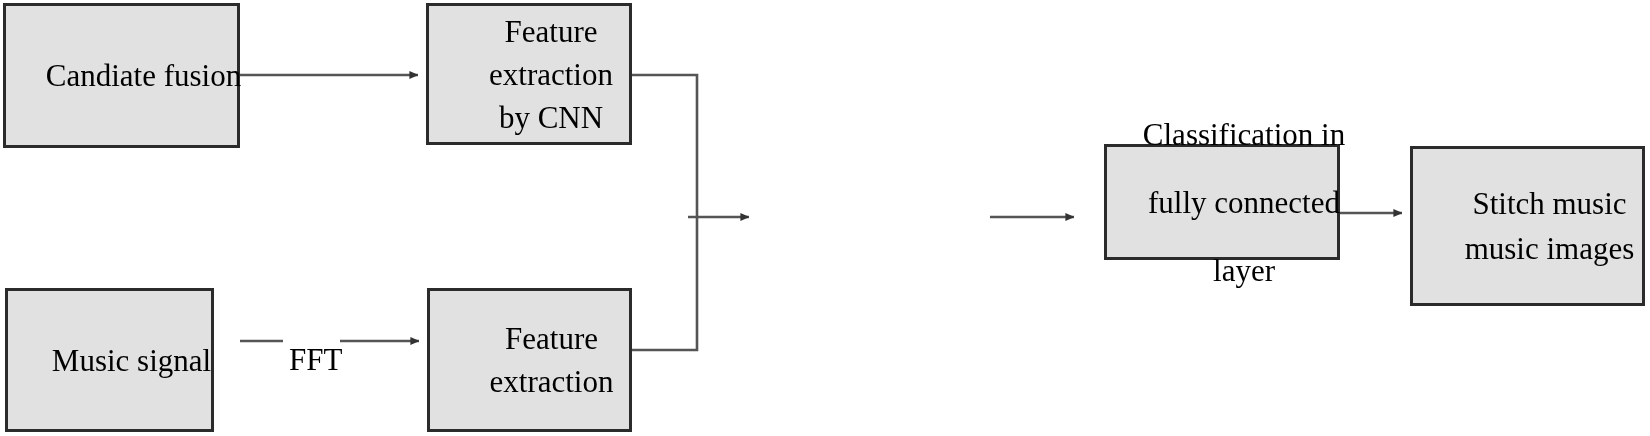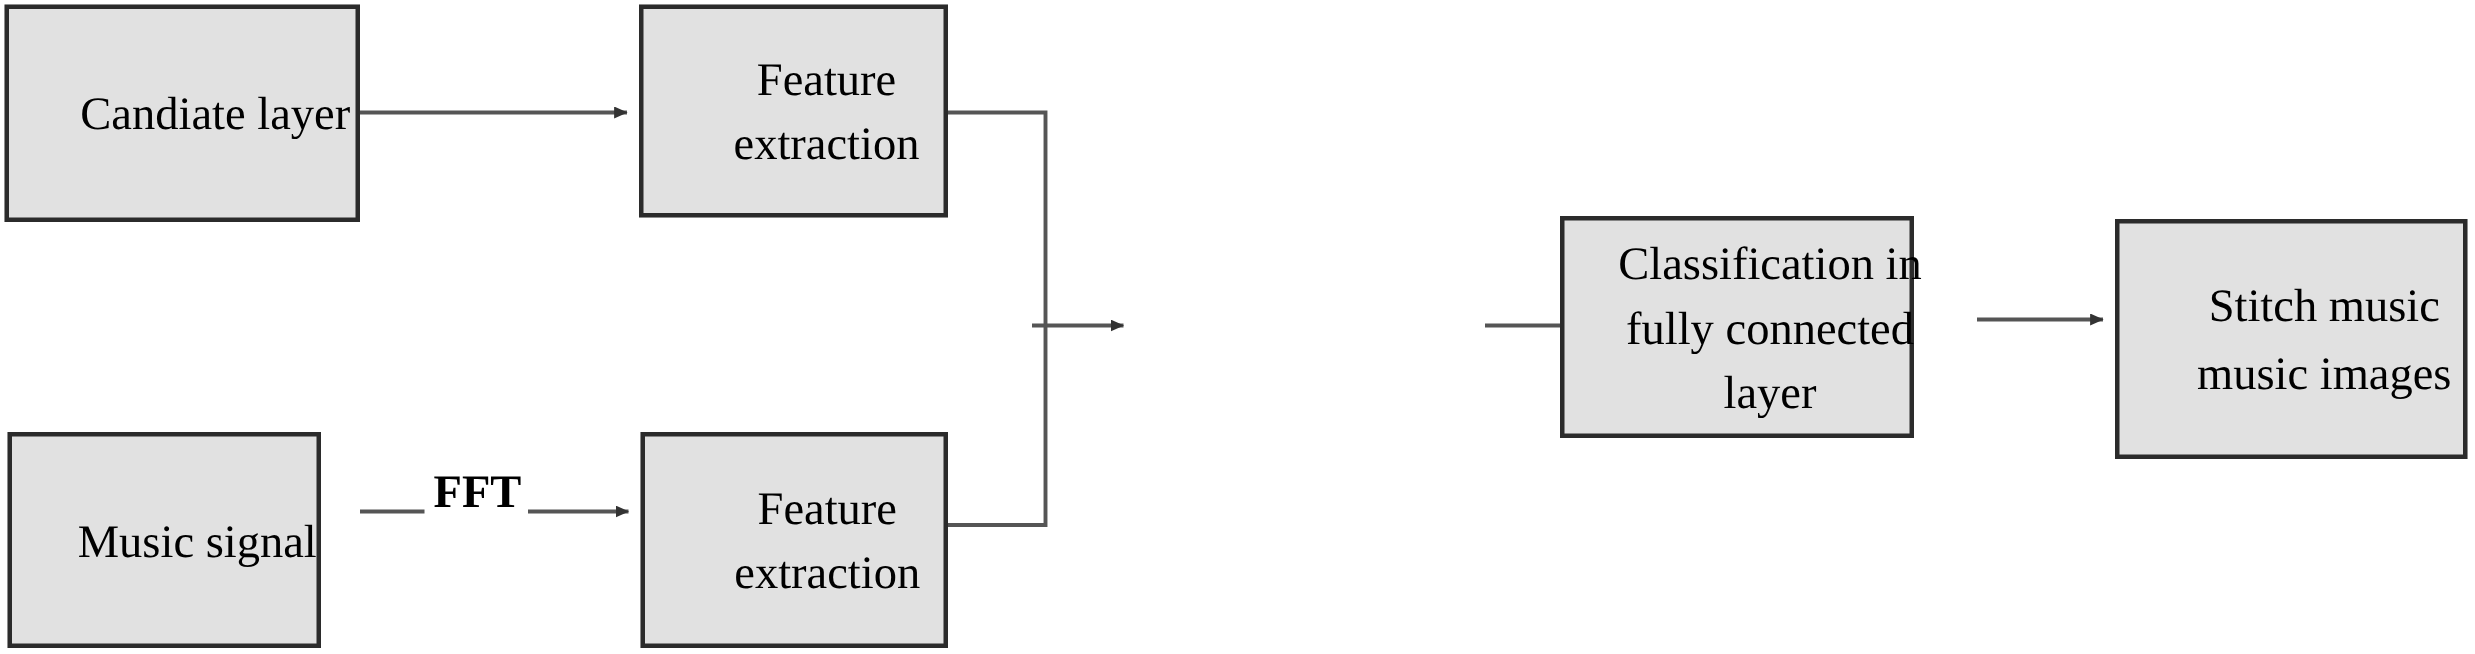--- a/index.html
+++ b/index.html
@@ -95,44 +95,45 @@
     <g>
       <line x1="990" y1="217" x2="1074" y2="217" stroke="#555555" stroke-width="2.6" marker-end="url(#ah)"></line>
     </g>
 
     <g>
       <line x1="1318" y1="213" x2="1402" y2="213" stroke="#555555" stroke-width="2.6" marker-end="url(#ah)"></line>
     </g>
   </svg>
 
   <div class="node" style="left:3px; top:3px; width:237px; height:145px;">
-    <span class="ln">Candiate layer</span>
+    <span class="ln">Candiate fusion</span>
   </div>
 
   <div class="node multi3" style="left:426px; top:3px; width:206px; height:142px;">
     <span class="ln">Feature</span>
     <span class="ln">extraction</span>
+    <span class="ln">by CNN</span>
   </div>
 
   <div class="node" style="left:5px; top:288px; width:209px; height:144px;">
     <span class="ln">Music signal</span>
   </div>
 
   <div class="node multi3" style="left:427px; top:288px; width:205px; height:144px;">
     <span class="ln">Feature</span>
     <span class="ln">extraction</span>
   </div>
 
 
-  <div class="node multi3" style="left:1040px; top:144px; width:236px; height:148px;">
+  <div class="node multi3" style="left:1104px; top:144px; width:236px; height:116px;gap:25px;">
     <span class="ln">Classification in</span>
     <span class="ln">fully connected</span>
     <span class="ln">layer</span>
   </div>
 
   <div class="node multi" style="left:1410px; top:146px; width:235px; height:160px;">
     <span class="ln">Stitch music</span>
     <span class="ln">music images</span>
   </div>
 
-  <div class="edge-label" style="left:285px; top:312px;font-weight:bold;">FFT</div>
+  <div class="edge-label" style="left:285px; top:344px;">FFT</div>
 
 </div>
 
 </body></html>

